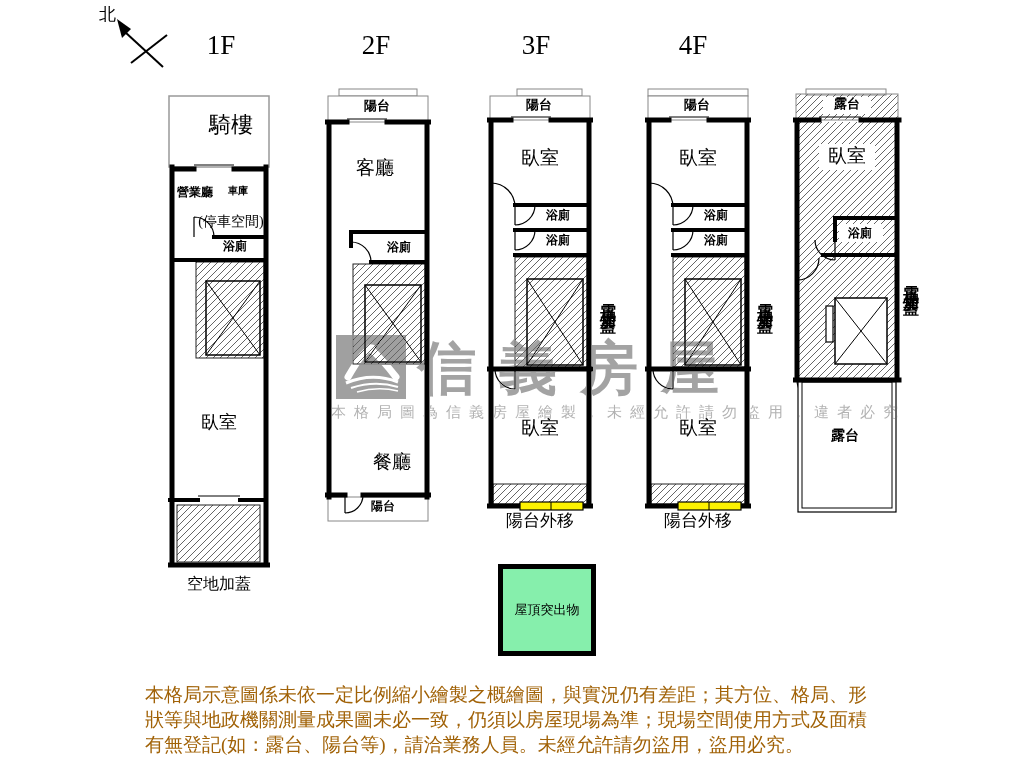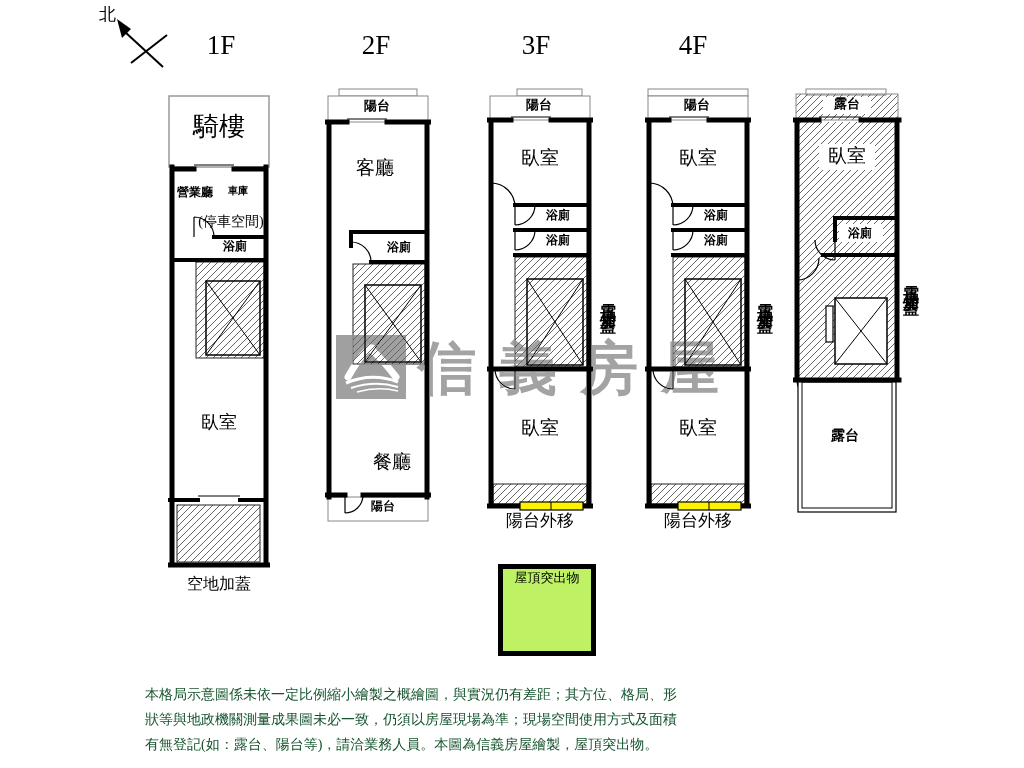--- a/index.html
+++ b/index.html
@@ -10,31 +10,31 @@
        font-family:"Liberation Serif",serif;line-height:1.1;z-index:5;}
   .floorlbl{position:absolute;transform:translateX(-50%);font-size:27px;color:#000;
        font-family:"Liberation Serif",serif;z-index:5;}
   .plan{position:absolute;text-align:right;}
   .plan svg{position:absolute;left:0;top:0;}
   .vlabel{position:absolute;writing-mode:vertical-rl;text-orientation:upright;
        font-size:16px;font-weight:bold;letter-spacing:5px;color:#000;z-index:5;
        font-family:"Liberation Serif",serif;}
   .northlbl{position:absolute;font-size:17px;color:#000;z-index:5;}
   .protrusion{position:absolute;left:498px;top:564px;width:88px;height:82px;
-       border:5px solid #000;background:#bef264;display:flex;
+       border:5px solid #000;background:#86efac;display:flex;align-items:center;
        justify-content:center;z-index:4;}
   .protrusion span{font-size:13px;}
   .watermark{position:absolute;left:0;top:0;width:1024px;height:768px;z-index:40;
        mix-blend-mode:darken;pointer-events:none;}
   .wm-brand{position:absolute;left:418px;top:330px;font-size:58px;font-weight:bold;
        color:#a3a3a3;letter-spacing:23px;font-family:"Liberation Serif",serif;}
   .wm-notice{position:absolute;left:331px;top:403px;font-size:15px;color:#b2b2b2;
        letter-spacing:8px;font-family:"Liberation Serif",serif;white-space:nowrap;}
-  .disclaimer{position:absolute;left:145px;top:682px;width:770px;color:#14532d;
-       font-size:14px;line-height:25px;z-index:5;font-family:"Liberation Serif",serif;}
+  .disclaimer{position:absolute;left:145px;top:682px;width:770px;color:#a16207;
+       font-size:19px;line-height:25px;z-index:5;font-family:"Liberation Serif",serif;}
   .disclaimer div{white-space:nowrap;}
 </style>
 </head>
 <body>
 
 <div class="stage">
 
   <svg width="1" height="1" class="abs" style="left:0;top:0">
     <defs>
       <pattern id="hatch" patternUnits="userSpaceOnUse" width="7" height="7">
@@ -64,21 +64,21 @@
       <path d="M38,186 L92,260 M92,186 L38,260" stroke="#000" stroke-width="1"></path>
 
       <rect x="9" y="410" width="83" height="57" fill="url(#hatch)" stroke="#222" stroke-width="1"></rect>
 
       <path d="M4,74 H26 M66,74 H98 M4,72 V470 M98,72 V470 M2,470 H100" stroke="#000" stroke-width="5" fill="none" stroke-linecap="square"></path>
       <path d="M46,142 H96 M4,165 H96 M2,405 H30 M72,405 H98" stroke="#000" stroke-width="4" fill="none" stroke-linecap="square"></path>
       <path d="M26,70 H66 M30,401 H72" stroke="#000" stroke-width="1" fill="none"></path>
 
       <path d="M26,142 V122 M26,122 A20,20 0 0 1 46,142" stroke="#000" stroke-width="1.2" fill="none"></path>
     </svg>
-    <span class="lbl" style="left:51px;top:18px;font-size:26px">騎樓</span>
+    <span class="lbl" style="left:63px;top:18px;font-size:22px">騎樓</span>
     <span class="lbl" style="left:27px;top:91px;font-size:12px;font-weight:bold">營業廳</span>
     <span class="lbl" style="left:70px;top:90px;font-size:10px;font-weight:bold">車庫</span>
     <span class="lbl" style="left:63px;top:119px;font-size:14px">(停車空間)</span>
     <span class="lbl" style="left:67px;top:145px;font-size:12px;font-weight:bold">浴廁</span>
     <span class="lbl" style="left:51px;top:318px;font-size:18px">臥室</span>
     <span class="lbl" style="left:51px;top:480px;font-size:16px">空地加蓋</span>
   </div>
 
   <div class="plan" style="left:325px;top:88px;width:106px;height:450px">
     <svg width="106" height="436">
@@ -203,21 +203,22 @@
   <div class="watermark">
     <svg class="abs" style="left:336px;top:333px" width="70" height="67">
       <rect x="0" y="2" width="70" height="64" fill="#a0a0a0"></rect>
       <path d="M12,44 Q28,16 36,15" stroke="#fff" stroke-width="7" fill="none" stroke-linecap="round"></path>
       <path d="M34,15 Q46,26 60,44" stroke="#fff" stroke-width="7" fill="none" stroke-linecap="round"></path>
       <path d="M10,50 Q36,39 62,49" stroke="#fff" stroke-width="3" fill="none"></path>
       <path d="M15,55 Q39,47 62,54" stroke="#fff" stroke-width="2" fill="none"></path>
       <path d="M21,59 Q42,53 62,58" stroke="#fff" stroke-width="1.5" fill="none"></path>
     </svg>
     <div class="wm-brand">信義房屋</div>
+    <div class="wm-notice">本格局圖為信義房屋繪製，未經允許請勿盜用，違者必究</div>
   </div>
 
   <div class="disclaimer">
     <div>本格局示意圖係未依一定比例縮小繪製之概繪圖，與實況仍有差距；其方位、格局、形</div>
     <div>狀等與地政機關測量成果圖未必一致，仍須以房屋現場為準；現場空間使用方式及面積</div>
-    <div>有無登記(如：露台、陽台等)，請洽業務人員。本圖為信義房屋繪製，屋頂突出物。</div>
+    <div>有無登記(如：露台、陽台等)，請洽業務人員。未經允許請勿盜用，盜用必究。</div>
   </div>
 
 </div>
 
 </body></html>

